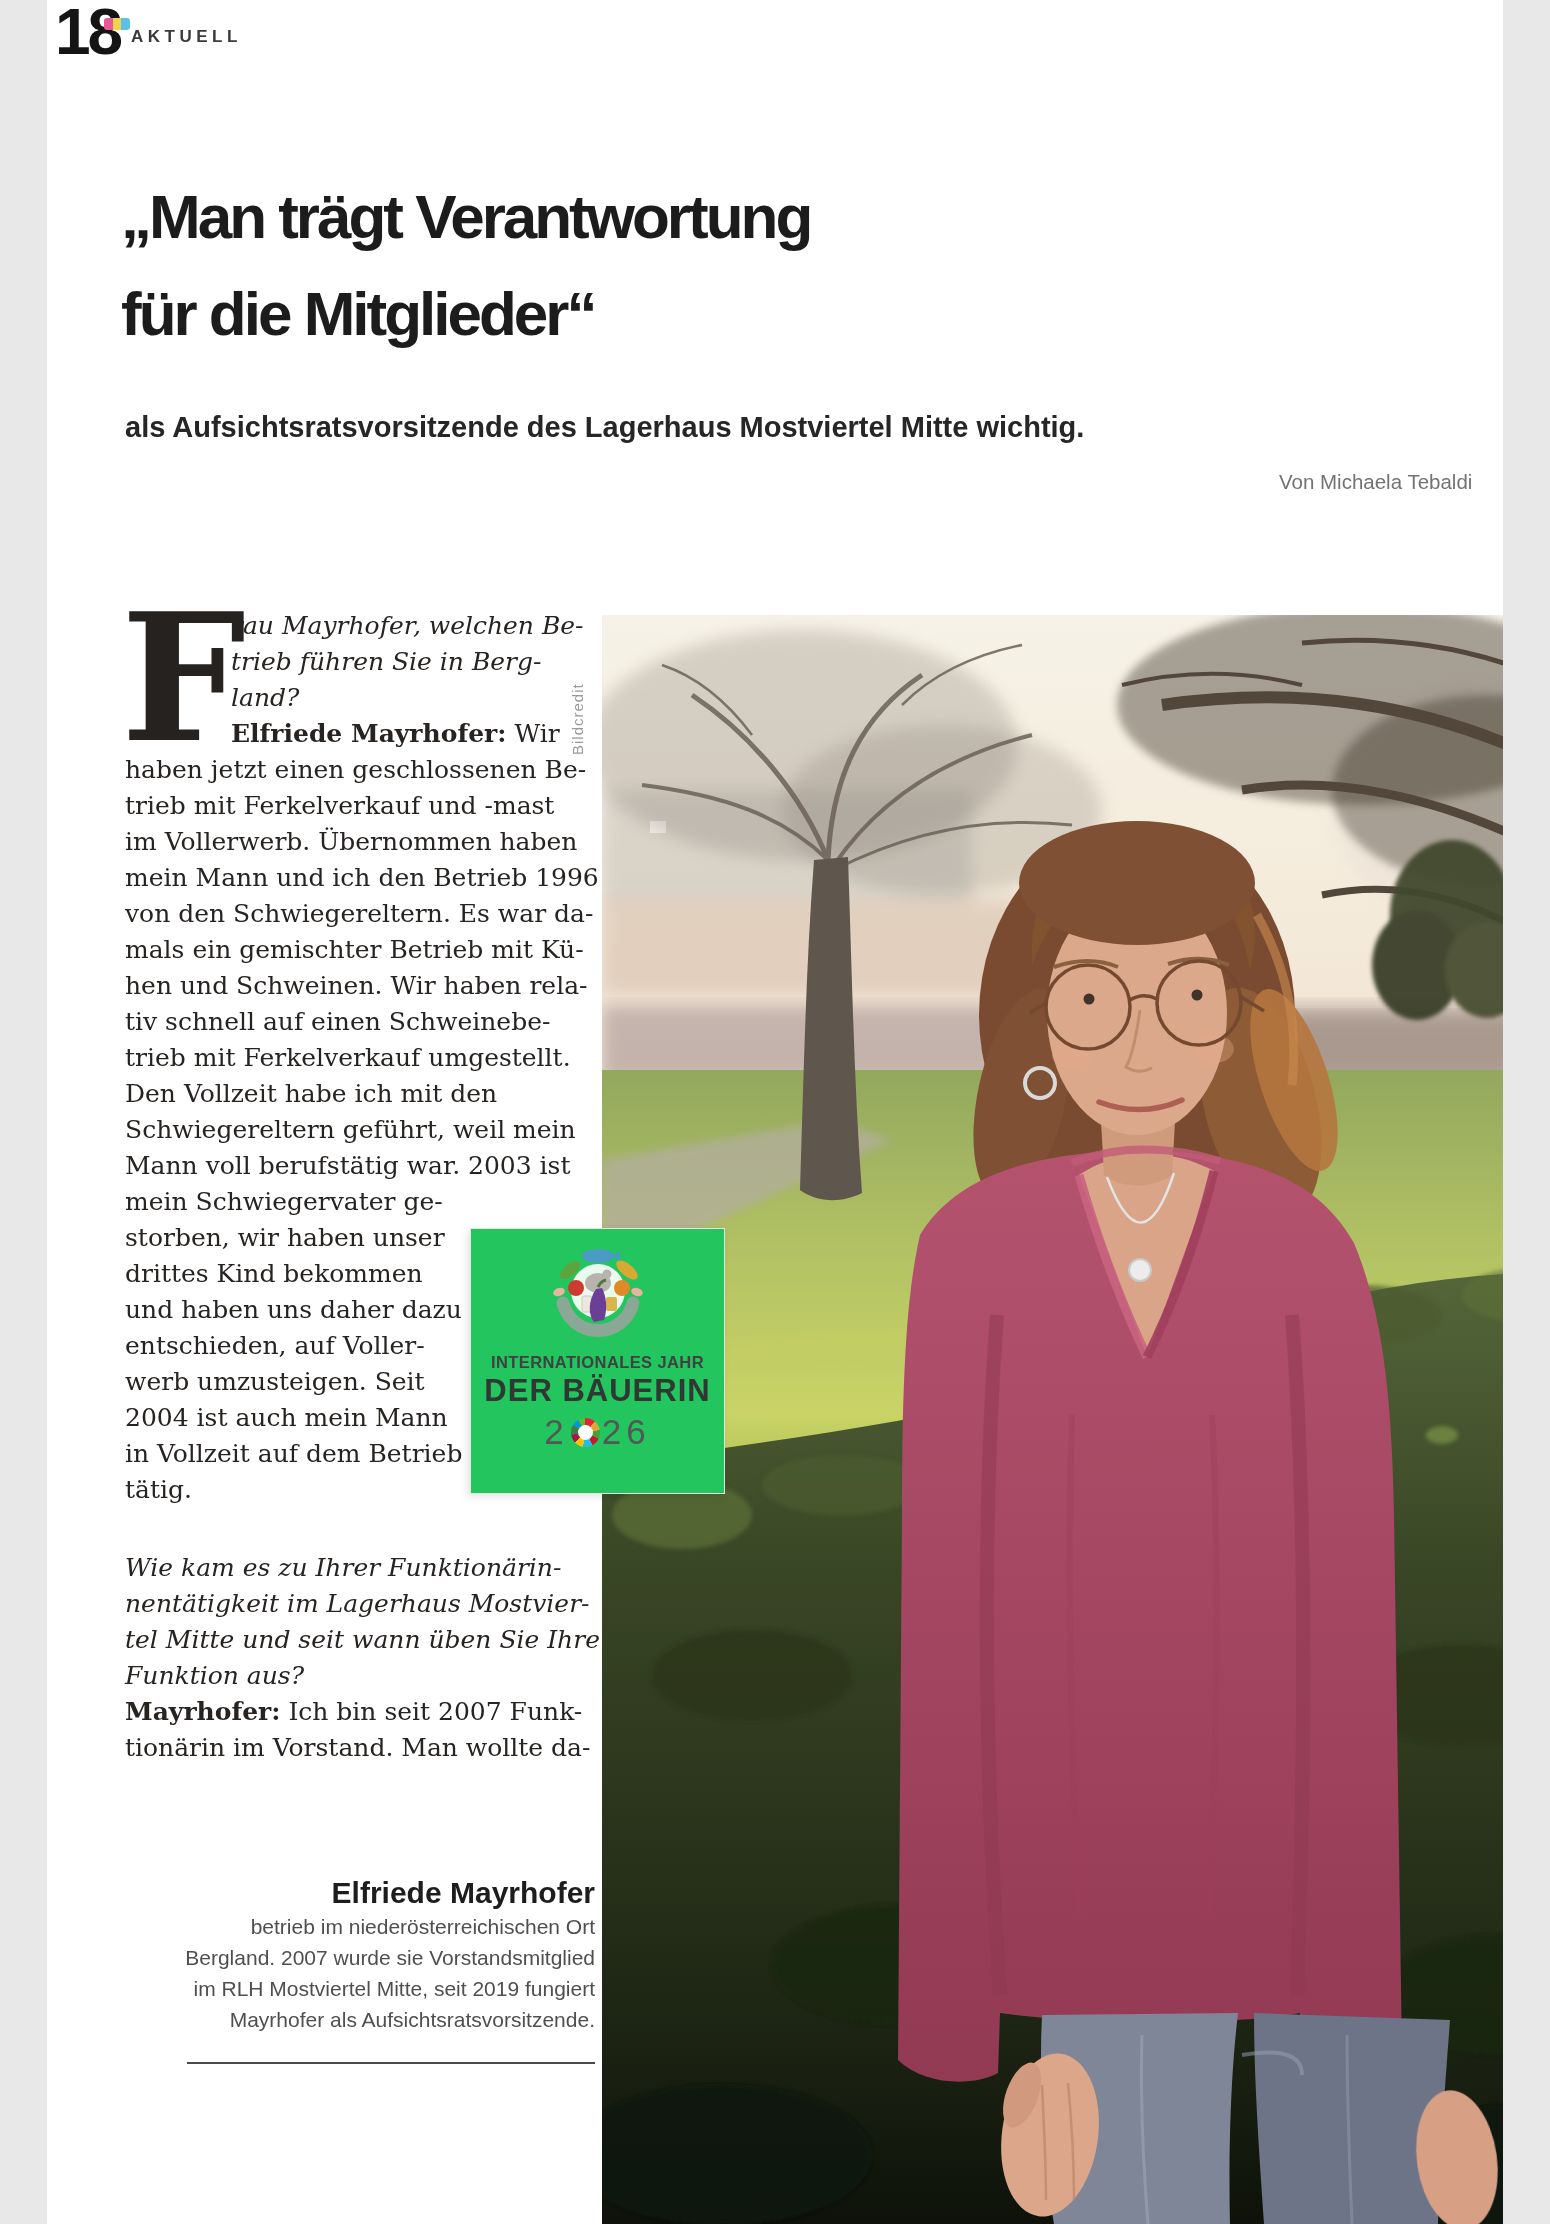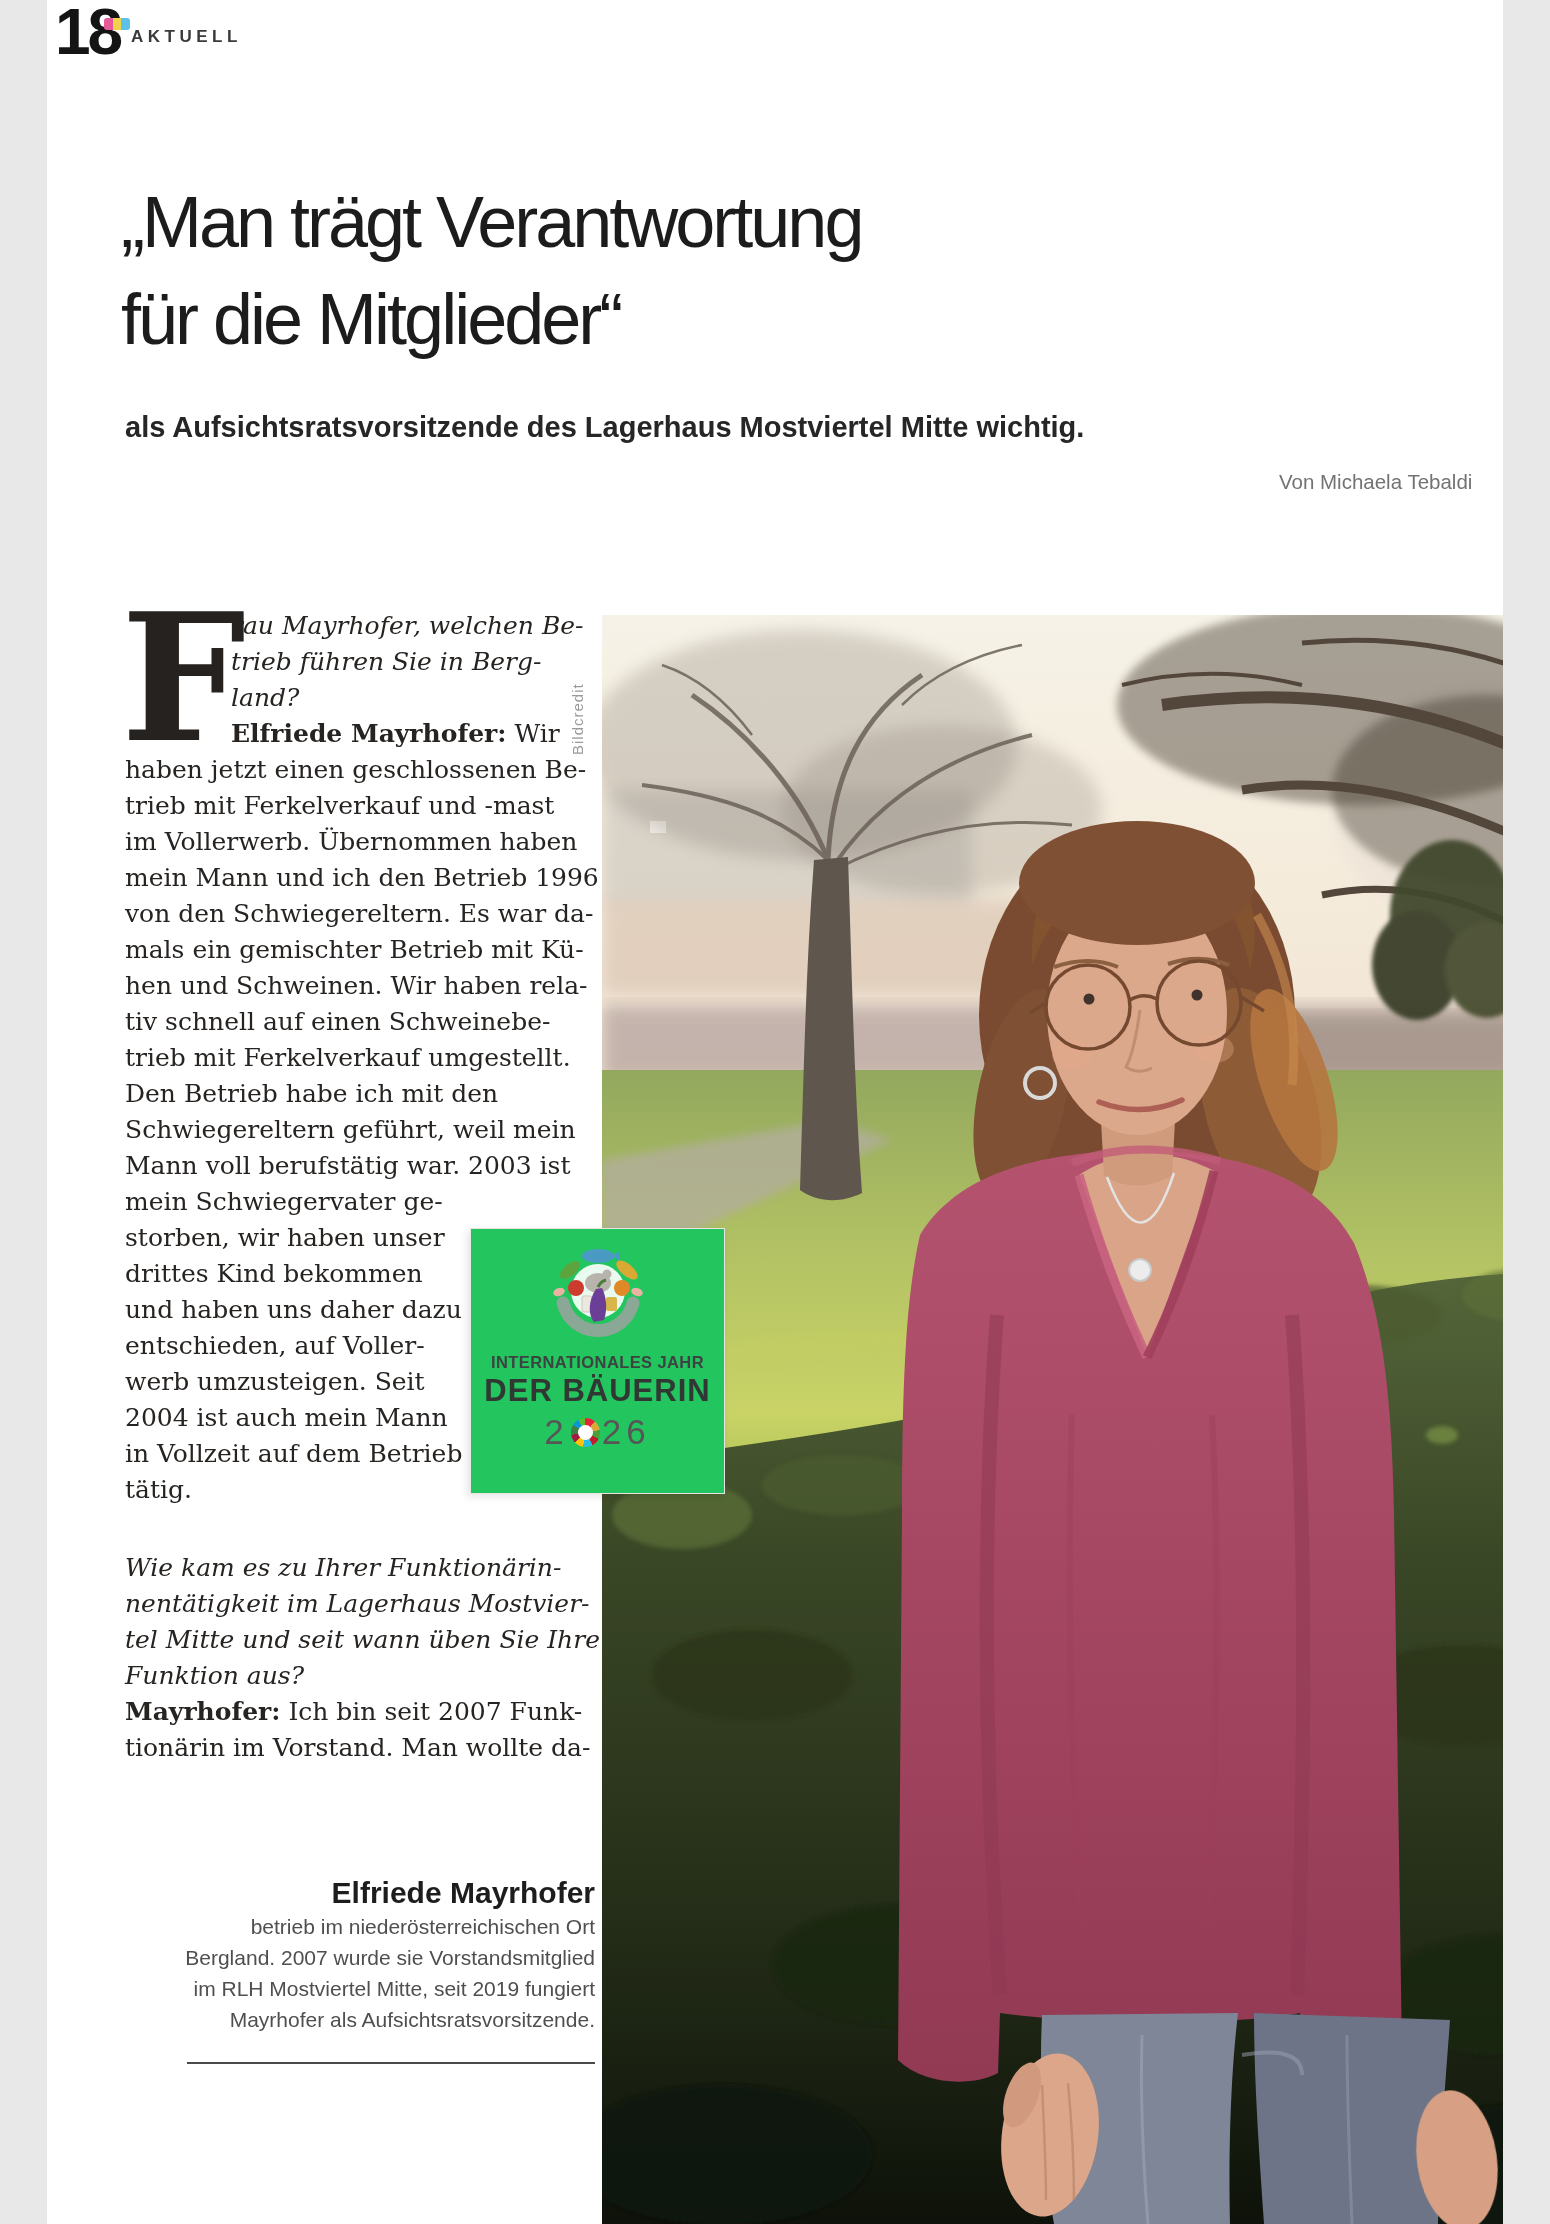--- a/index.html
+++ b/index.html
@@ -21,21 +21,21 @@
   #print-mark i:nth-child(1){background:#e8599a;}
   #print-mark i:nth-child(2){background:#f2d14b;}
   #print-mark i:nth-child(3){background:#5bc1e8;}
   #section-label{
     position:absolute; left:84px; top:27px;
     font-size:17px; font-weight:700; letter-spacing:4.5px; color:#3a3a3a;
   }
   
   #headline{
     position:absolute; left:74px; top:126px; width:1420px;
-    font-size:72px; line-height:97px; font-weight:400; letter-spacing:-3px;
+    font-size:62px; line-height:97px; font-weight:700; letter-spacing:-3px;
     color:var(--headline,#1c1c1c);
   }
   #standfirst{
     position:absolute; left:78px; top:398px; width:1160px;
     font-size:29px; line-height:58px; font-weight:600; color:#262626;
   }
   #byline{
     position:absolute; left:1232px; top:470px;
     font-size:20.5px; color:#737373; font-weight:400;
   }
@@ -129,21 +129,21 @@
         <div class="line"><b class="speaker">Elfriede Mayrhofer:</b> Wir</div>
         <div class="line">haben jetzt einen geschlossenen Be-</div>
         <div class="line">trieb mit Ferkelverkauf und -mast</div>
         <div class="line">im Vollerwerb. Übernommen haben</div>
         <div class="line">mein Mann und ich den Betrieb 1996</div>
         <div class="line">von den Schwiegereltern. Es war da-</div>
         <div class="line">mals ein gemischter Betrieb mit Kü-</div>
         <div class="line">hen und Schweinen. Wir haben rela-</div>
         <div class="line">tiv schnell auf einen Schweinebe-</div>
         <div class="line">trieb mit Ferkelverkauf umgestellt.</div>
-        <div class="line">Den Betrieb habe ich mit den</div>
+        <div class="line">Den Vollzeit habe ich mit den</div>
         <div class="line">Schwiegereltern geführt, weil mein</div>
         <div class="line">Mann voll berufstätig war. 2003 ist</div>
         <div class="line">mein Schwiegervater ge-</div>
         <div class="line">storben, wir haben unser</div>
         <div class="line">drittes Kind bekommen</div>
         <div class="line">und haben uns daher dazu</div>
         <div class="line">entschieden, auf Voller-</div>
         <div class="line">werb umzusteigen. Seit</div>
         <div class="line">2004 ist auch mein Mann</div>
         <div class="line">in Vollzeit auf dem Betrieb</div>

